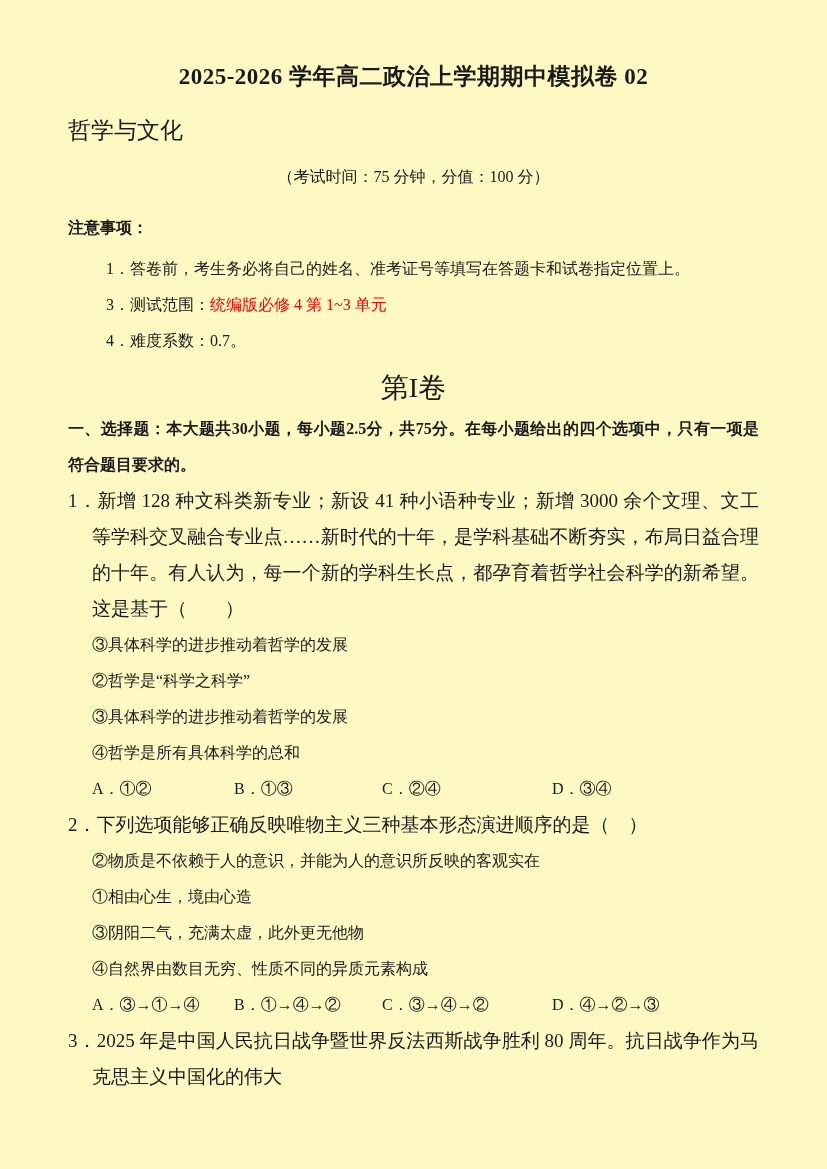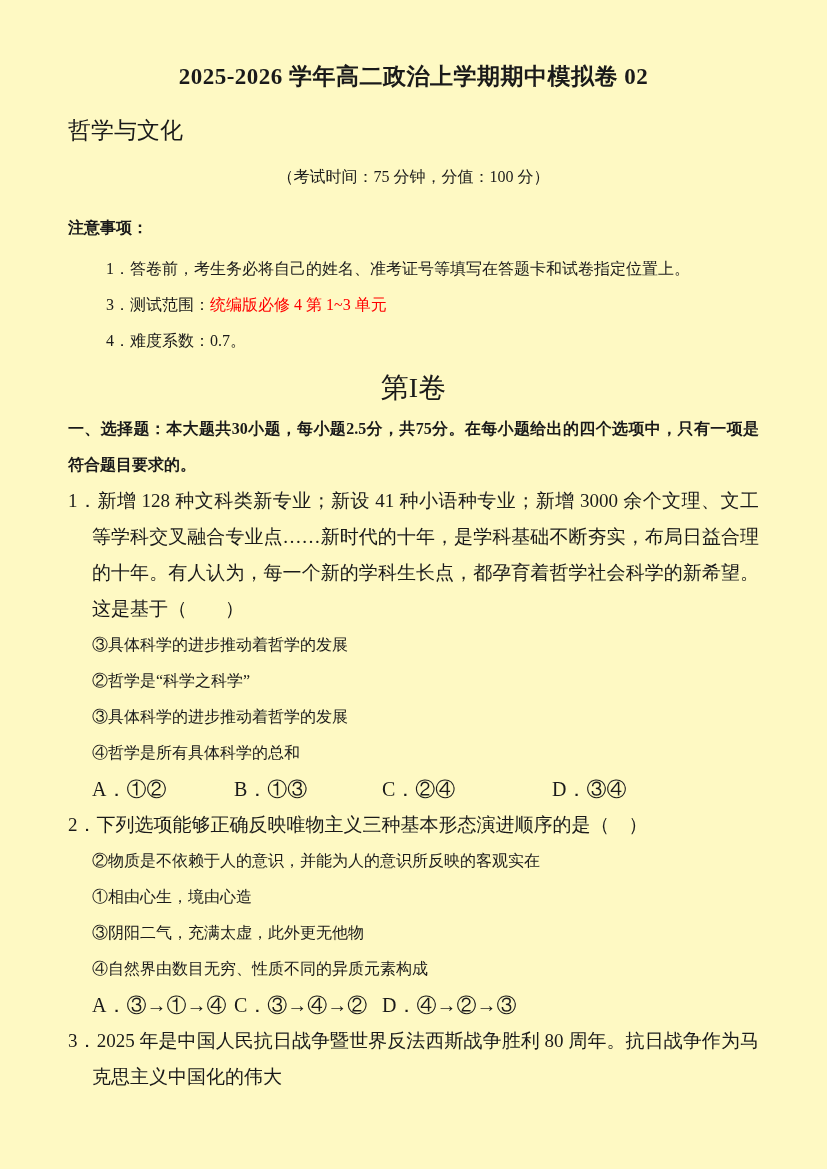--- a/index.html
+++ b/index.html
@@ -81,21 +81,21 @@
   }
   .q-statement {
     font-size: 16px;
     line-height: 36px;
     margin-left: 24px;
   }
   .q-options {
     margin-left: 24px;
     display: grid;
     grid-template-columns: 142px 148px 170px auto;
-    font-size: 20px;
+    font-size: 16px;
     line-height: 36px;
     white-space: nowrap;
   }
 </style>
 </head>
 <body>
 
 <div class="page">
 
   <h1 class="exam-title">2025-2026 学年高二政治上学期期中模拟卷 02</h1>
@@ -131,20 +131,21 @@
   </div>
 
   <div class="question">
     <div class="q-stem">2．下列选项能够正确反映唯物主义三种基本形态演进顺序的是（　）</div>
     <div class="q-statement">②物质是不依赖于人的意识，并能为人的意识所反映的客观实在</div>
     <div class="q-statement">①相由心生，境由心造</div>
     <div class="q-statement">③阴阳二气，充满太虚，此外更无他物</div>
     <div class="q-statement">④自然界由数目无穷、性质不同的异质元素构成</div>
     <div class="q-options">
       <span>A．③→①→④</span>
+      <span>B．①→④→②</span>
       <span>C．③→④→②</span>
       <span>D．④→②→③</span>
     </div>
   </div>
 
   <div class="question">
     <div class="q-stem">3．2025 年是中国人民抗日战争暨世界反法西斯战争胜利 80 周年。抗日战争作为马克思主义中国化的伟大</div>
   </div>
 
 </div>

